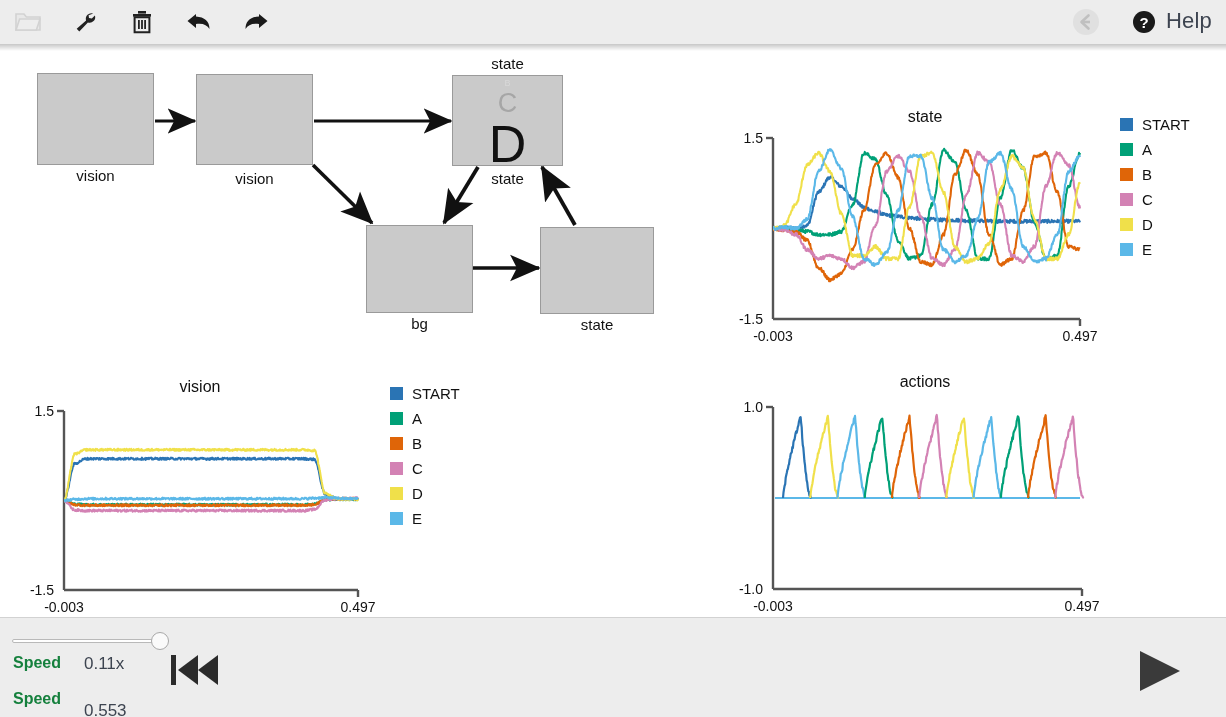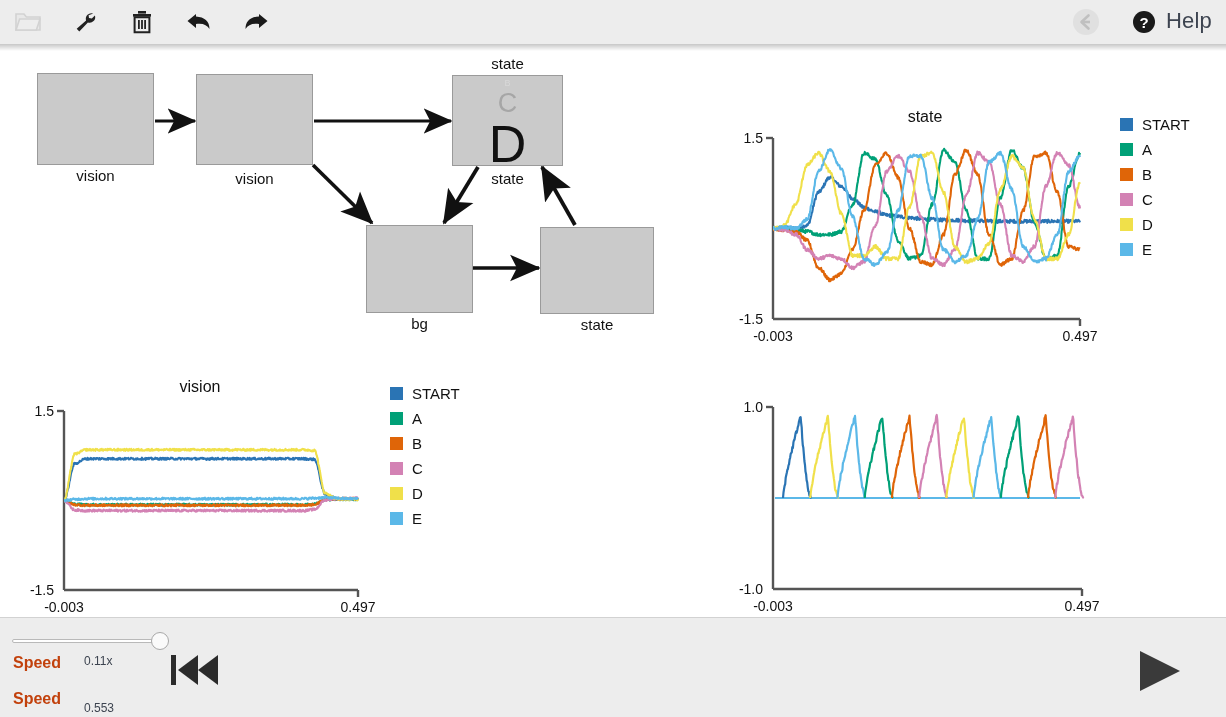--- a/index.html
+++ b/index.html
@@ -80,22 +80,22 @@
     cursor: pointer;
   }
   #speed-track {
     position: absolute; left: 0; top: 7px; width: 148px; height: 4px;
     background: #ffffff; border: 1px solid #b9b9b9; border-radius: 2px;
   }
   #speed-thumb {
     position: absolute; left: 139px; top: 0px; width: 18px; height: 18px;
     border-radius: 50%; background: #fafafa; border: 1px solid #a8a8a8;
   }
-  .stat-row { position: absolute; font-size: 12px; color: #3d4450; }
-  .stat-key { position: absolute; font-weight: bold; color: #c2410c; }
+  .stat-row { position: absolute; font-size: 17px; color: #3d4450; }
+  .stat-key { position: absolute; font-weight: bold; color: #15803d; }
   #rewind-btn {
     position: absolute; left: 168px; top: 648px; width: 52px; height: 44px;
     cursor: pointer;
   }
   #play-btn {
     position: absolute; left: 1130px; top: 648px; width: 56px; height: 46px;
     cursor: pointer;
   }
 </style>
 </head>
@@ -297,20 +297,21 @@
         <span class="legend-swatch" style="background: rgb(240, 224, 74);"></span>
         <span class="legend-text">D</span>
       </div>
       <div class="legend-row">
         <span class="legend-swatch" style="background: rgb(91, 184, 232);"></span>
         <span class="legend-text">E</span>
       </div>
     </div>
 
   <div class="plot" id="plot-actions" style="left:730px; top:373px; width:390px; height:240px;">
+    <div class="plot-title">actions</div>
     <svg class="plot-svg" id="svg-actions" style="left:0; top:0;" width="390" height="240">
         <line x1="43" y1="34" x2="43" y2="216" stroke="#555" stroke-width="2.4"></line>
         <line x1="43" y1="216" x2="352" y2="216" stroke="#555" stroke-width="2.4"></line>
         <line x1="36" y1="34" x2="43" y2="34" stroke="#555" stroke-width="2.4"></line>
         <line x1="352" y1="216" x2="352" y2="223" stroke="#555" stroke-width="2.4"></line>
         <text x="33" y="39" text-anchor="end" class="ax-label">1.0</text>
         <text x="33" y="221" text-anchor="end" class="ax-label">-1.0</text>
         <text x="43" y="238" text-anchor="middle" class="ax-label">-0.003</text>
         <text x="352" y="238" text-anchor="middle" class="ax-label">0.497</text>
         <line x1="45" y1="125" x2="350" y2="125" stroke="#2a74b4" stroke-width="2.2"></line>

